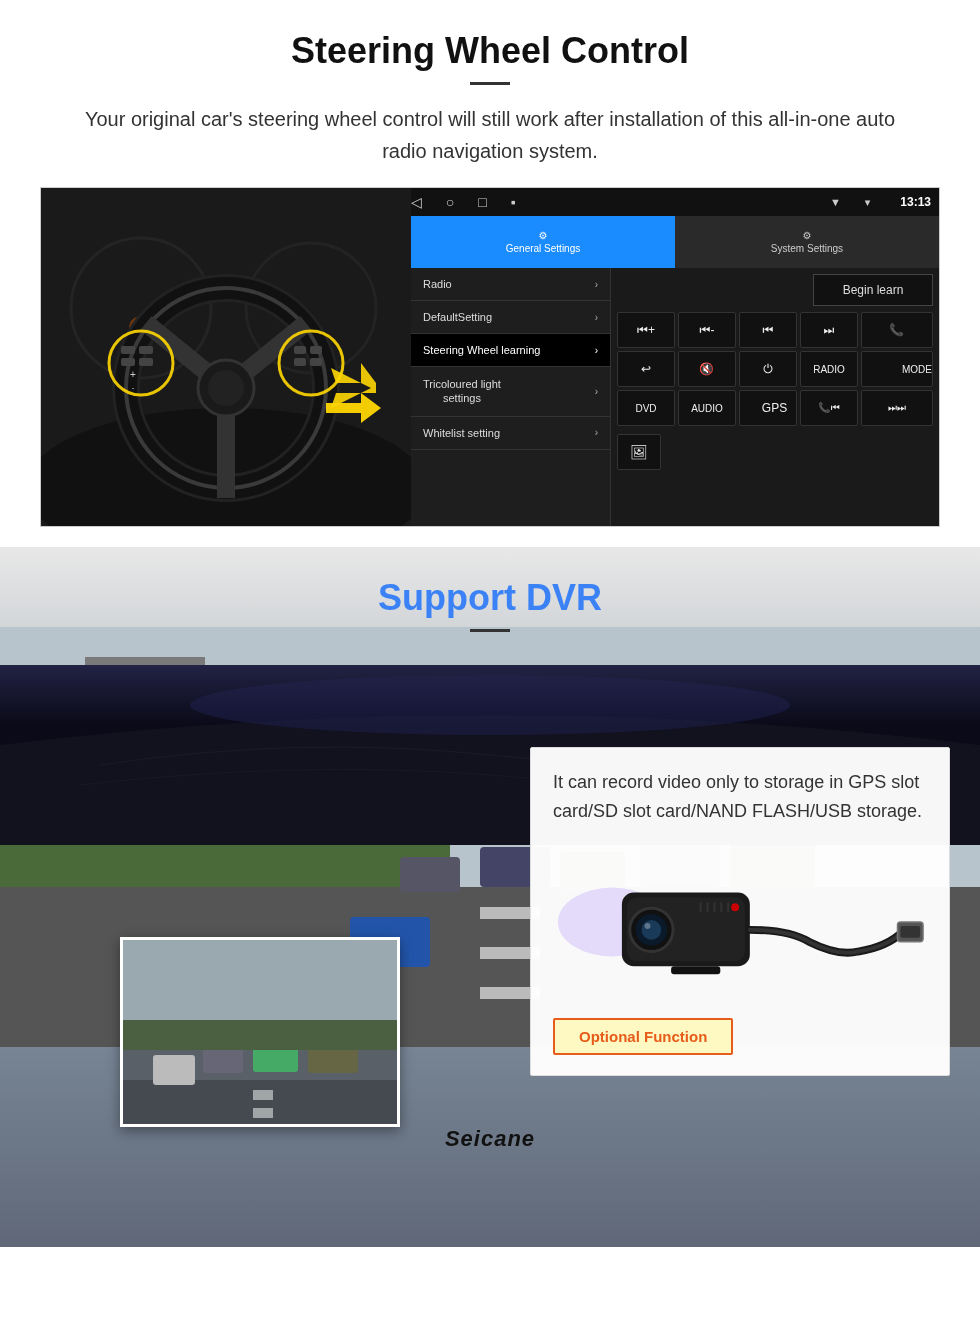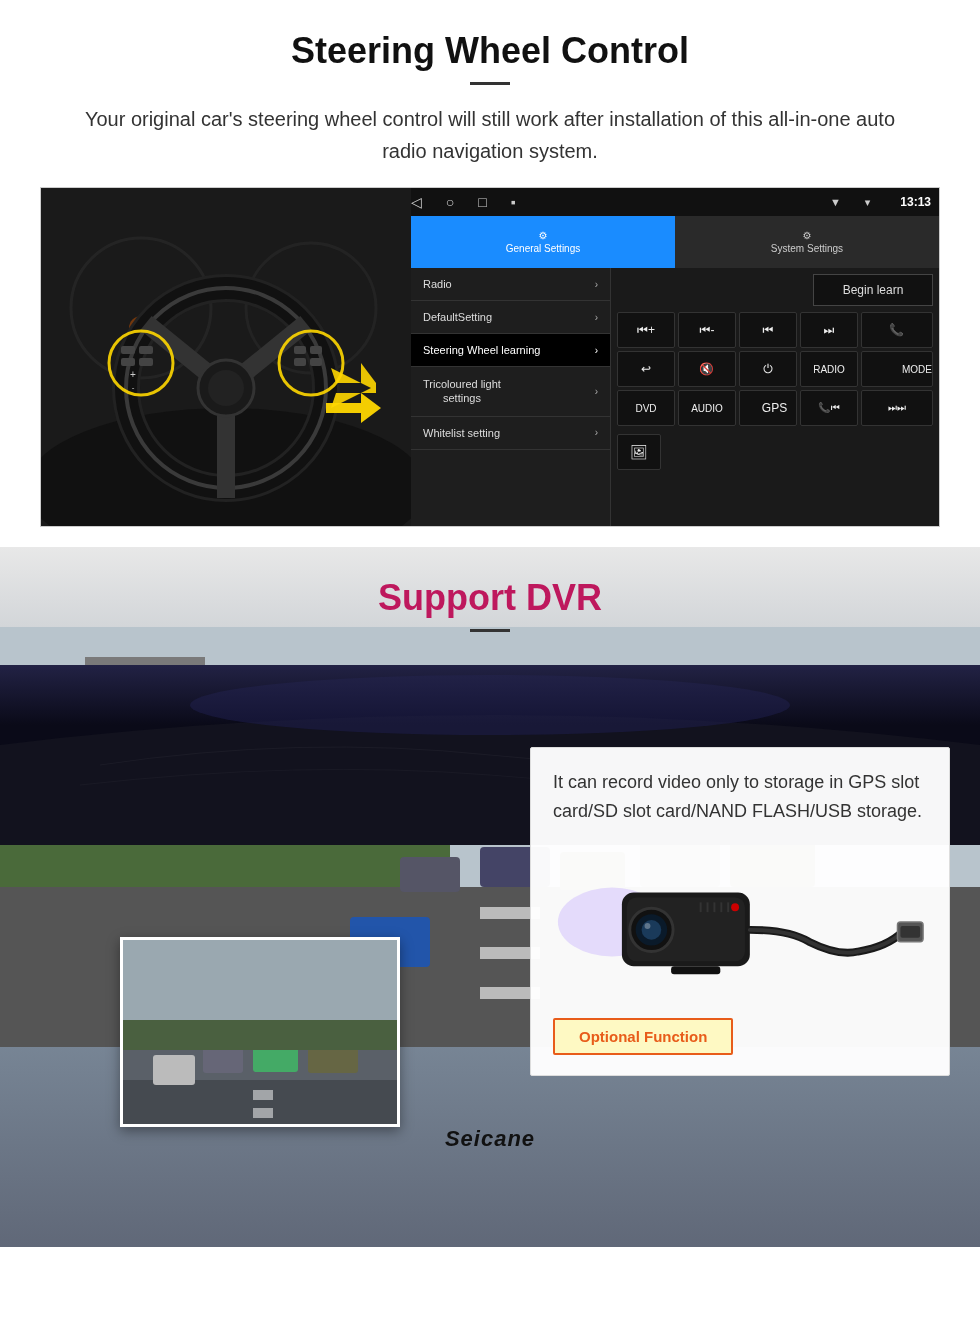--- a/index.html
+++ b/index.html
@@ -475,21 +475,21 @@
       <rect x="480" y="220" width="70" height="40" rx="4" fill="#446"></rect>
       <rect x="560" y="225" width="65" height="38" rx="4" fill="#6a5a4a"></rect>
       <rect x="640" y="215" width="80" height="45" rx="4" fill="#778"></rect>
       <rect x="730" y="210" width="85" height="50" rx="4" fill="#665"></rect>
 
       <rect x="350" y="290" width="80" height="50" rx="4" fill="#2255aa"></rect>
     </svg>
   </div>
 
   <div class="dvr-title-area" style="position:relative;z-index:5;">
-    <h2 class="section-title" style="color:#be185d;">Support DVR</h2>
+    <h2 class="section-title" style="color:#3b82f6;">Support DVR</h2>
     <div class="section-divider"></div>
   </div>
 
   <div class="dvr-inset-img">
     <svg width="280" height="190" viewBox="0 0 280 190">
       <rect width="280" height="190" fill="#9aa8b0"></rect>
       <rect x="0" y="100" width="280" height="90" fill="#5a6068"></rect>
       <rect x="0" y="140" width="280" height="50" fill="#454a50"></rect>
 
       <rect x="130" y="150" width="20" height="10" fill="#fff" opacity="0.5"></rect>

